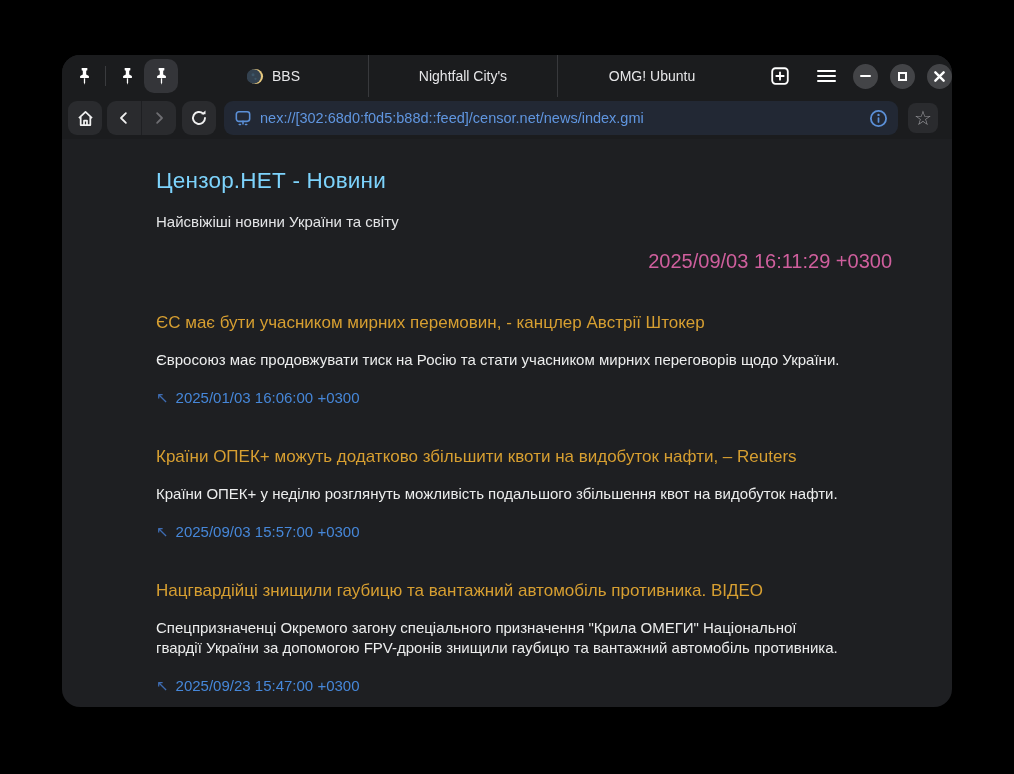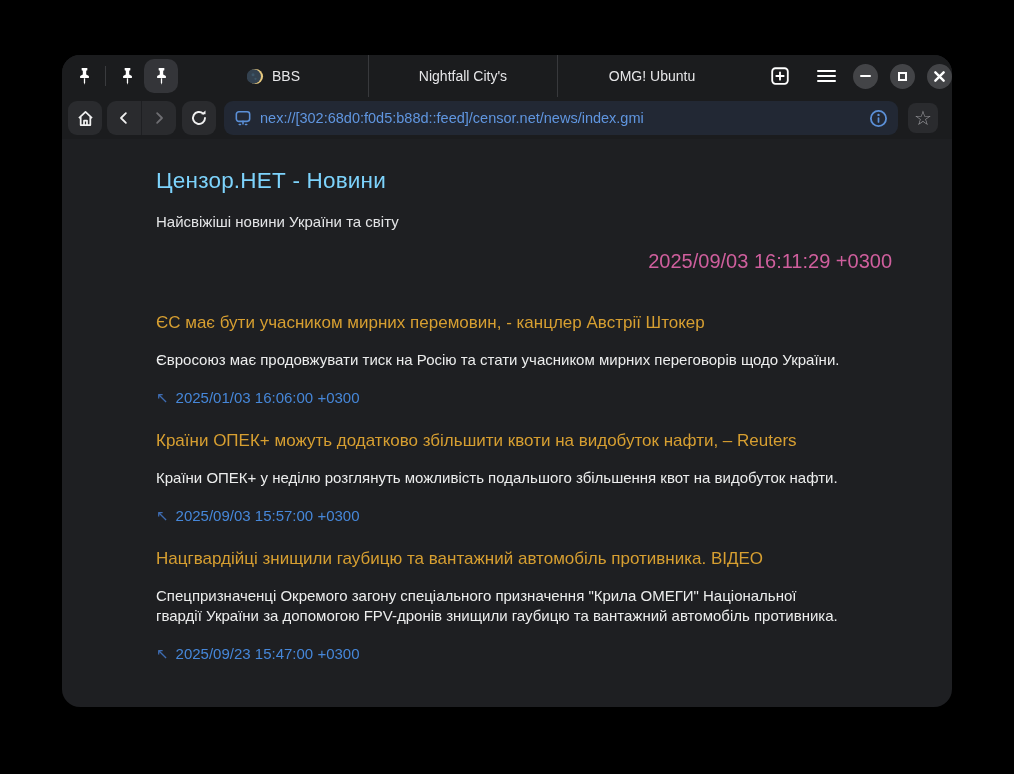--- a/index.html
+++ b/index.html
@@ -47,21 +47,21 @@
              overflow:hidden; }
   .star-btn { width:30px; height:30px; margin-left:10px; background:#2a2b2e; border-radius:8px;
               display:flex; align-items:center; justify-content:center; flex:none;
               color:#96969a; font-size:20px; cursor:pointer; font-family:"DejaVu Sans",sans-serif; }
 
   
   .content { flex:1; overflow:hidden; padding:13px 60px 0 94px; }
   .page-title { color:#7dd3fc; font-size:22.5px; font-weight:500; letter-spacing:.2px;margin-top:16px; }
   .page-subtitle { color:#e4e5e7; font-size:15px; margin-top:19px; }
   .page-updated { color:#cf5f9d; font-size:20px; margin-top:20px; font-weight:400;text-align:right; }
-  .article h2 { color:#d79f31; font-size:17px; font-weight:500; margin-top:24px; }
+  .article h2 { color:#d79f31; font-size:17px; font-weight:500; margin-top:40px; }
   .article.first h2 { margin-top:40px; }
   .article p { color:#eceded; font-size:15px; line-height:1.33; margin-top:17px; max-width:690px; }
   .article .tslink { display:flex; align-items:center; gap:7px; margin-top:19px;
                      color:#4687d9; font-size:15px; text-decoration:none; width:max-content; cursor:pointer; }
   .tslink .arrow { color:#3e6cb2; font-size:15px; font-family:"DejaVu Sans",sans-serif; }
 
   svg { display:block; }
 </style>
 </head>
 <body>

